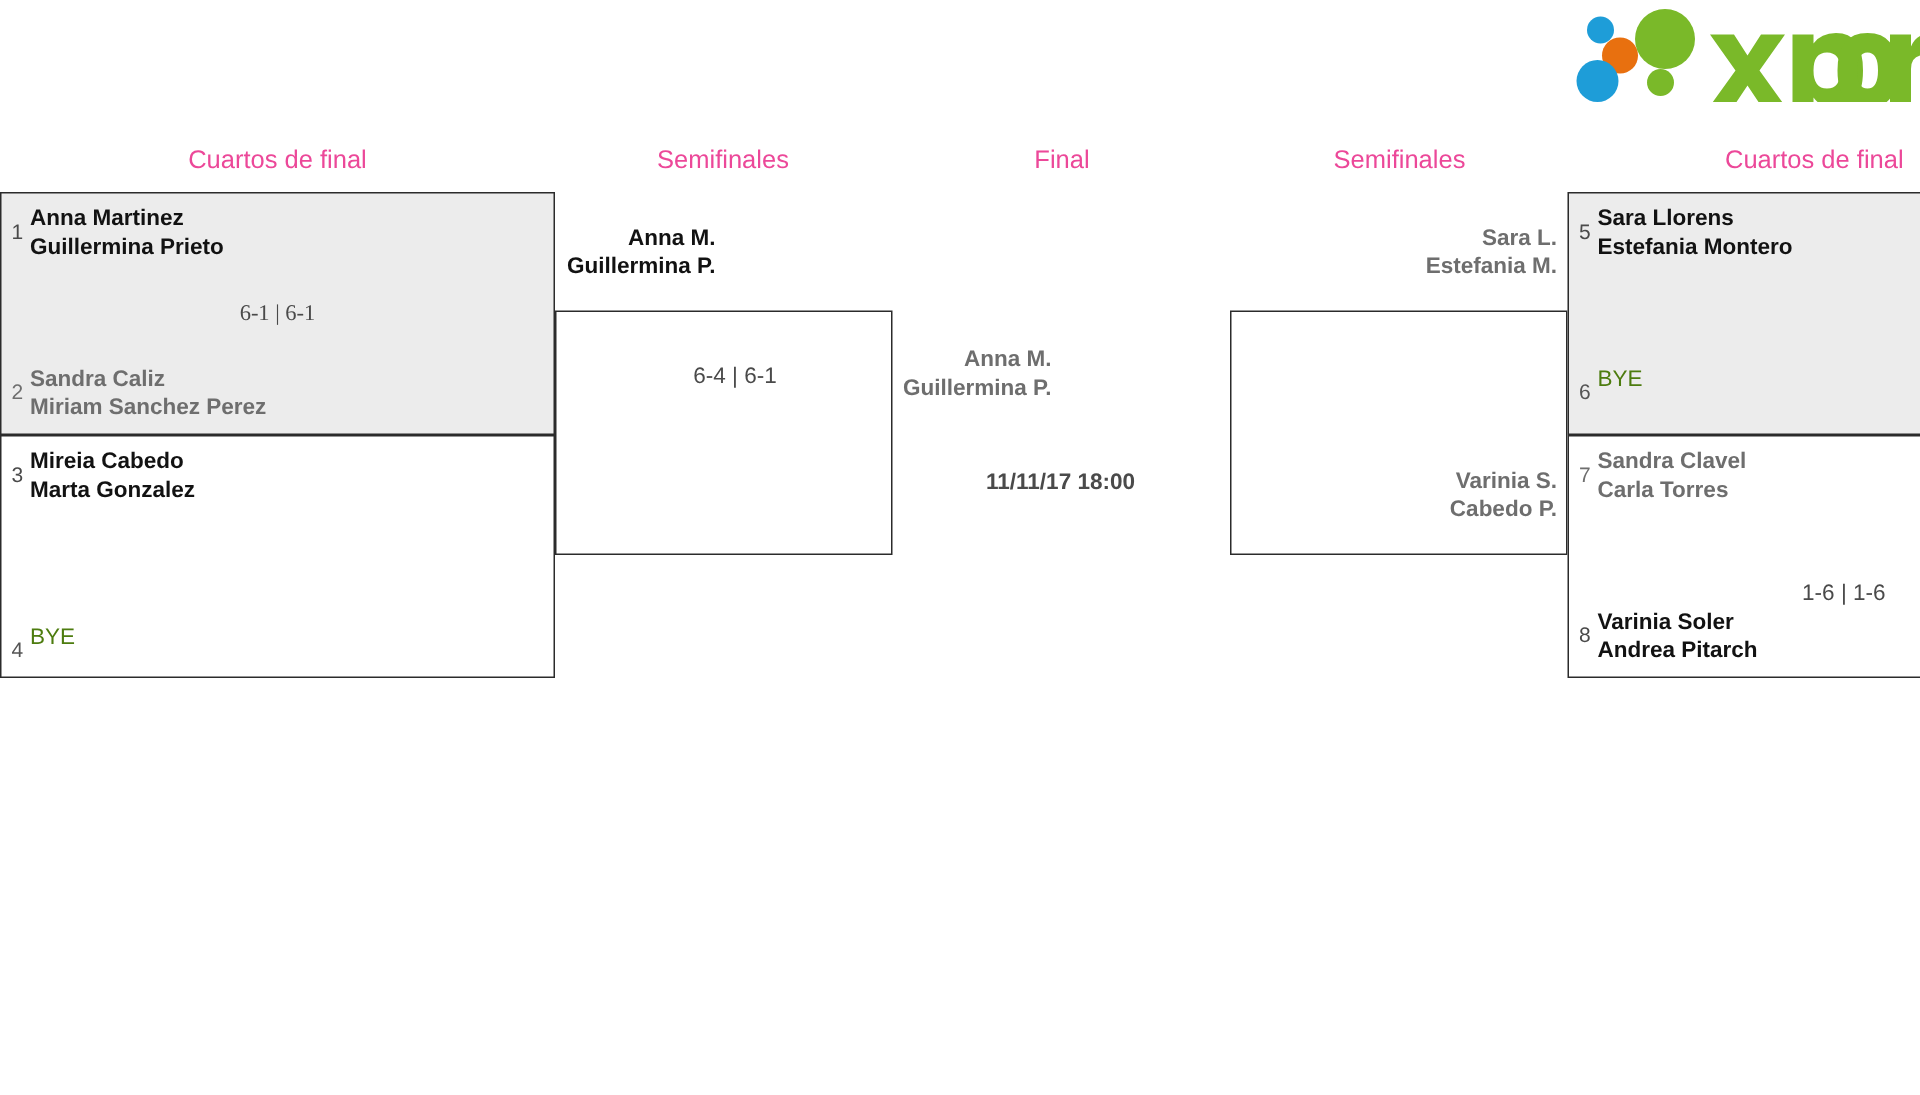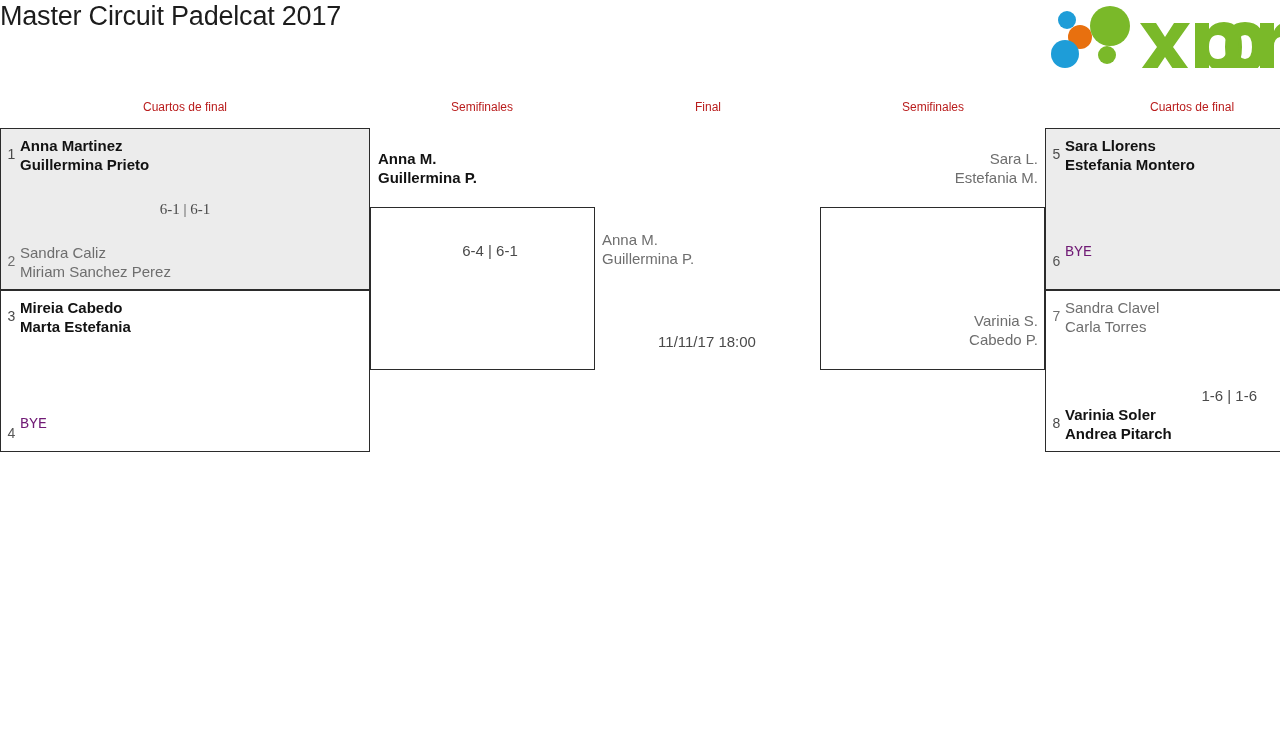--- a/index.html
+++ b/index.html
@@ -40,23 +40,23 @@
     top: 4px;
     width: 232px;
     height: 64px;
   }
   .logo svg { display: block; }
 
   
   .round-head {
     position: absolute;
     top: 96px;
-    font-size: 12px;
+    font-size: 17px;
     line-height: 22px;
-    color: #b91c1c;
+    color: #ec4899;
     text-align: center;
     white-space: nowrap;
   }
 
   
   .bracket { position: absolute; left: 0; top: 0; width: 1280px; height: 730px; }
 
   .match-box {
     position: absolute;
     box-sizing: border-box;
@@ -80,47 +80,46 @@
     text-align: center;
     flex: 0 0 17px;
     padding-top: 10px;
   }
   .slot .names {
     font-size: 15px;
     line-height: 19px;
   }
   .slot .names .nm { display: block; }
   .slot.winner .names { font-weight: bold; color: #121212; }
-  .slot.loser  .names { font-weight: normal; color: #6e6e6e; }
+  .slot.loser  .names { font-weight: bold; color: #6e6e6e; }
   .slot.loser  .seed   { color: #6e6e6e; }
   .slot.winner .seed   { color: #4a4a4a; }
-  .slot.bye .names { color: #701a75; font-weight: normal; font-family: Liberation Mono, monospace; }
+  .slot.bye .names { color: #4d7c0f; font-weight: normal; }
 
   
   .slot.ralign { justify-content: flex-end; text-align: right; }
   .slot.ralign .names { text-align: right; }
 
   
-  .slot.noseed .names { padding-left: 0; }
+  .slot.noseed .names { padding-left: 0; text-align: right; }
 
   .score {
     position: absolute;
     font-size: 15px;
     line-height: 19px;
     color: #4a4a4a;
     white-space: nowrap;
   }
   .score.center { text-align: center; }
   .score.right  { text-align: right; margin-top: 24px; }
 </style>
 </head>
 <body>
 
 <div class="page-title">
-  <div class="line">Master Circuit Padelcat 2017</div>
 </div>
 
 <div class="logo">
   <svg width="232" height="64" viewBox="0 0 232 64" xmlns="http://www.w3.org/2000/svg">
     <circle cx="19" cy="16" r="9" fill="#1e9dd8"></circle>
     <circle cx="32" cy="33" r="12" fill="#e8700f"></circle>
     <circle cx="17" cy="50" r="14" fill="#1e9dd8"></circle>
     <circle cx="62" cy="22" r="20" fill="#7ab929"></circle>
     <circle cx="59" cy="51" r="9" fill="#7ab929"></circle>
     <g fill="#7ab929">
@@ -161,21 +160,21 @@
       <span class="nm">Miriam Sanchez Perez</span>
     </span>
   </div>
 
   <div class="match-box plain" style="left:0px; top:290px; width:370px; height:162px;"></div>
 
   <div class="slot winner" style="left:3px; top:298px; width:360px;">
     <span class="seed">3</span>
     <span class="names">
       <span class="nm">Mireia Cabedo</span>
-      <span class="nm">Marta Estefania</span>
+      <span class="nm">Marta Gonzalez</span>
     </span>
   </div>
 
   <div class="score center" style="left:20px; top:362px; width:330px;"></div>
 
   <div class="slot bye" style="left:3px; top:415px; width:360px;">
     <span class="seed">4</span>
     <span class="names">
       <span class="nm">BYE</span>
     </span>
@@ -193,21 +192,21 @@
   <div class="score center" style="left:386px; top:241px; width:208px;">6-4 | 6-1</div>
 
 
   <div class="slot loser noseed" style="left:602px; top:230px; width:200px;">
     <span class="names">
       <span class="nm">Anna M.</span>
       <span class="nm">Guillermina P.</span>
     </span>
   </div>
 
-  <div class="score center" style="left:610px; top:332px; width:194px;">11/11/17 18:00</div>
+  <div class="score center" style="left:610px; top:312px; width:194px;font-weight:bold;">11/11/17 18:00</div>
 
   <div class="match-box plain" style="left:820px; top:207px; width:225px; height:163px;"></div>
 
   <div class="slot loser noseed ralign" style="left:830px; top:149px; width:208px;">
     <span class="names">
       <span class="nm">Sara L.</span>
       <span class="nm">Estefania M.</span>
     </span>
   </div>
 

